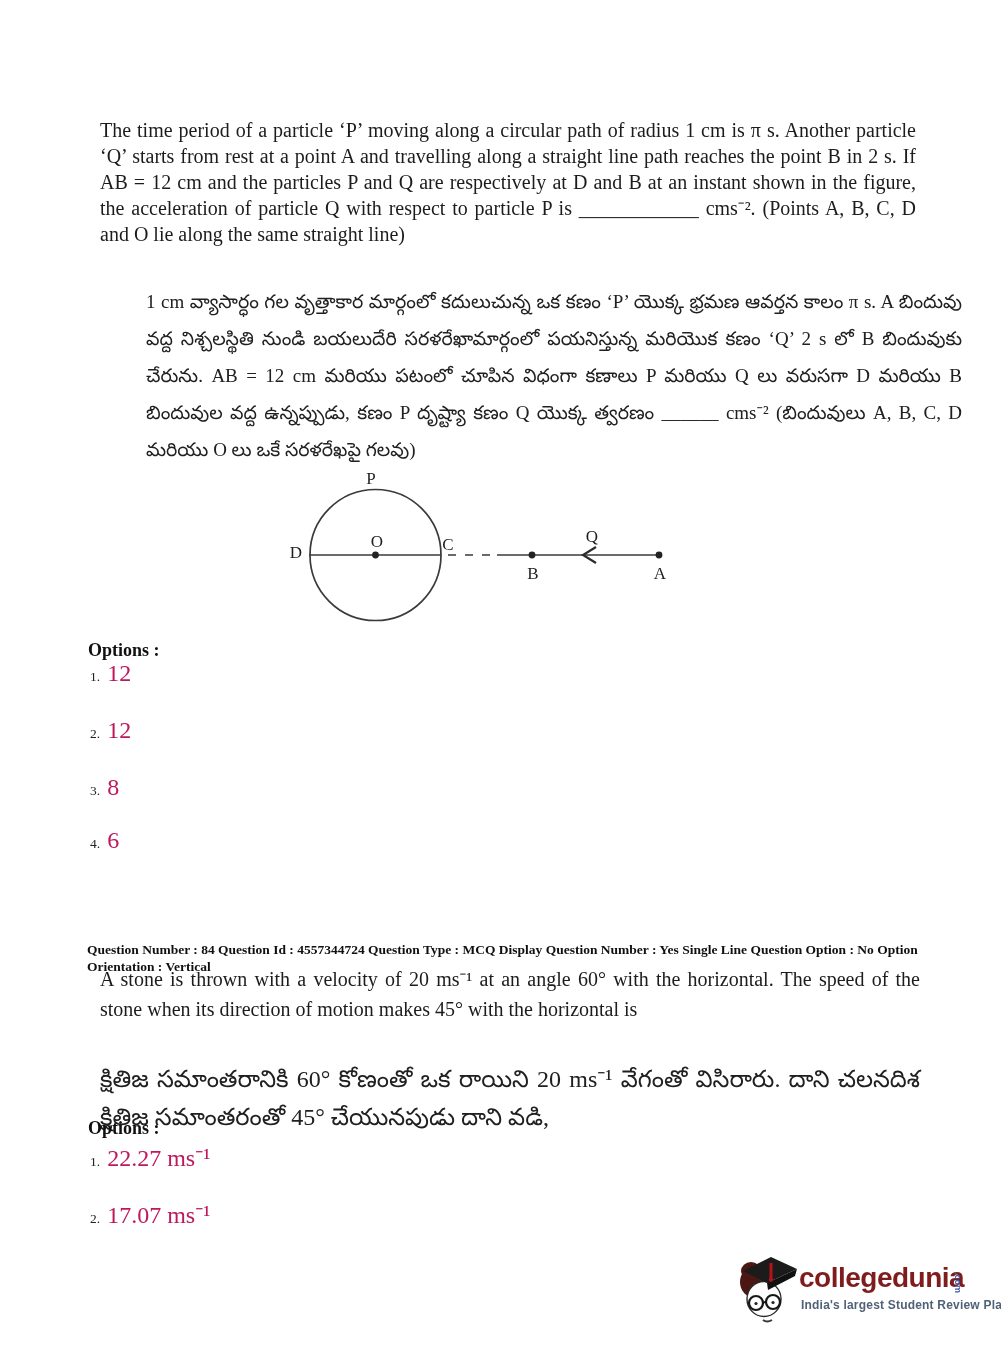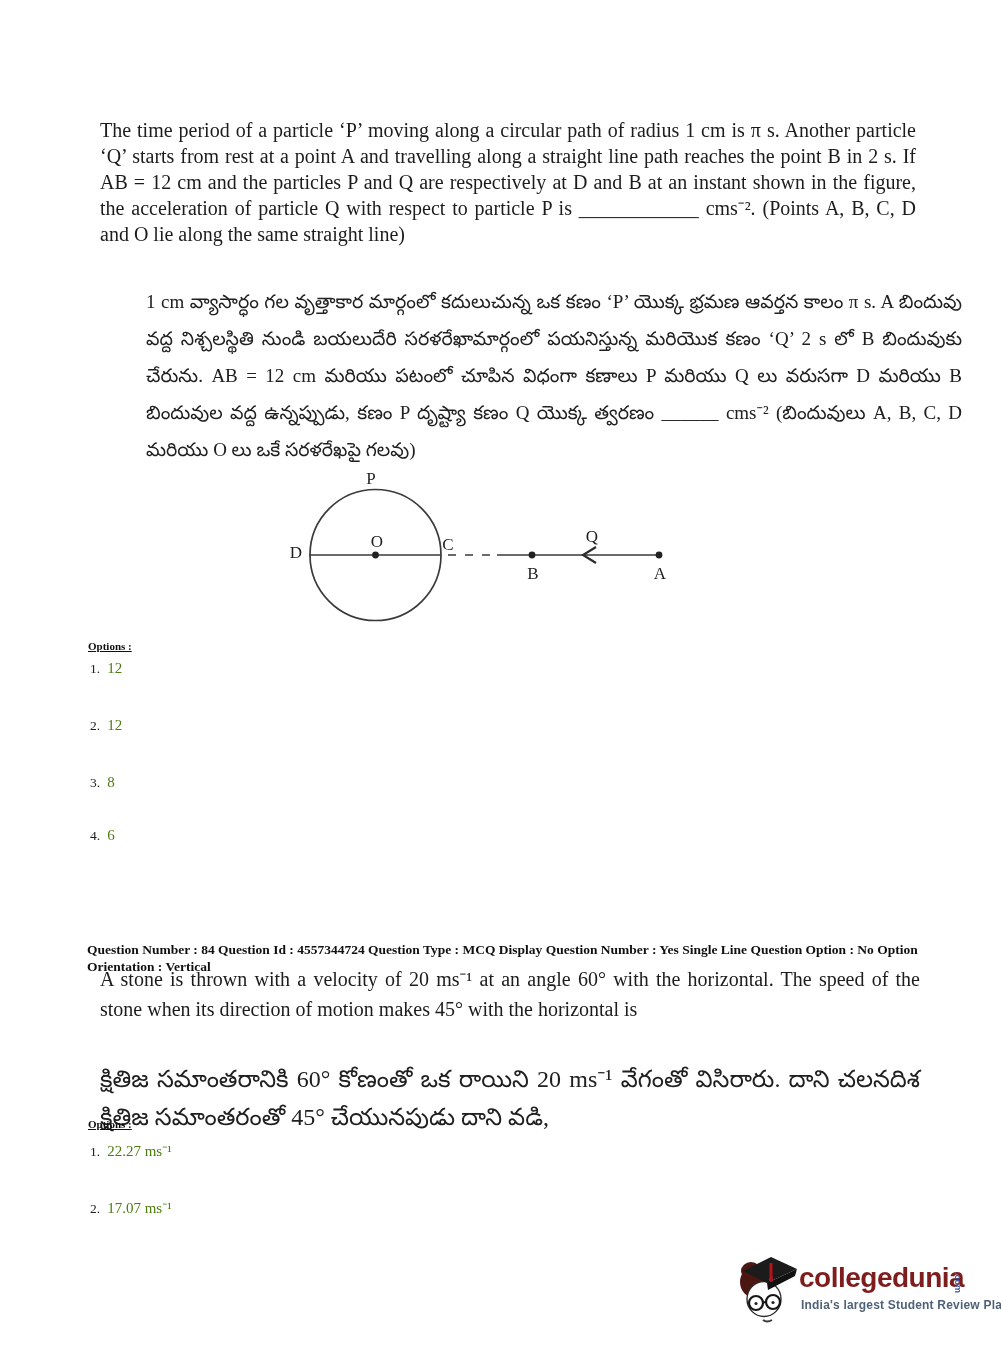--- a/index.html
+++ b/index.html
@@ -5,24 +5,24 @@
   html,body{margin:0;padding:0;}
   body{
     width:1001px;height:1356px;background:#ffffff;position:relative;
     font-family:"Liberation Serif", serif;color:#1f1f1f;overflow:hidden;
   }
   .abs{position:absolute;}
   .qtext{font-size:20px;line-height:26px;text-align:justify;color:#1c1c1c;}
   .telugu{font-size:19px;line-height:37px;text-align:justify;color:#202020;}
   .qtext84{font-size:20px;line-height:30px;text-align:justify;color:#1c1c1c;}
   .telugu84{font-size:24px;line-height:38px;text-align:justify;color:#202020;}
-  .options-label{font-weight:bold;font-size:11px;color:#101010;text-decoration:underline;}
+  .options-label{font-weight:bold;font-size:18px;color:#101010;}
   .opt-row{display:flex;align-items:baseline;gap:7px;}
   .opt-num{font-size:13.5px;color:#222;}
-  .opt-val{font-size:15px;color:#4d7c0f;}
+  .opt-val{font-size:24px;color:#be185d;}
   .meta{font-weight:bold;font-size:13.5px;line-height:17px;color:#101010;margin-top:36px;}
 
   #q83-en{left:100px;top:97px;width:816px;}
   #q83-te{left:100px;top:264px;width:816px;margin-left:46px;}
   #diagram{left:270px;top:460px;width:420px;height:178px;}
   #q83-options-label{left:88px;top:640px;}
   #q83-opt1{left:90px;top:660px;}
   #q83-opt2{left:90px;top:717px;}
   #q83-opt3{left:90px;top:774px;}
   #q83-opt4{left:90px;top:827px;}

